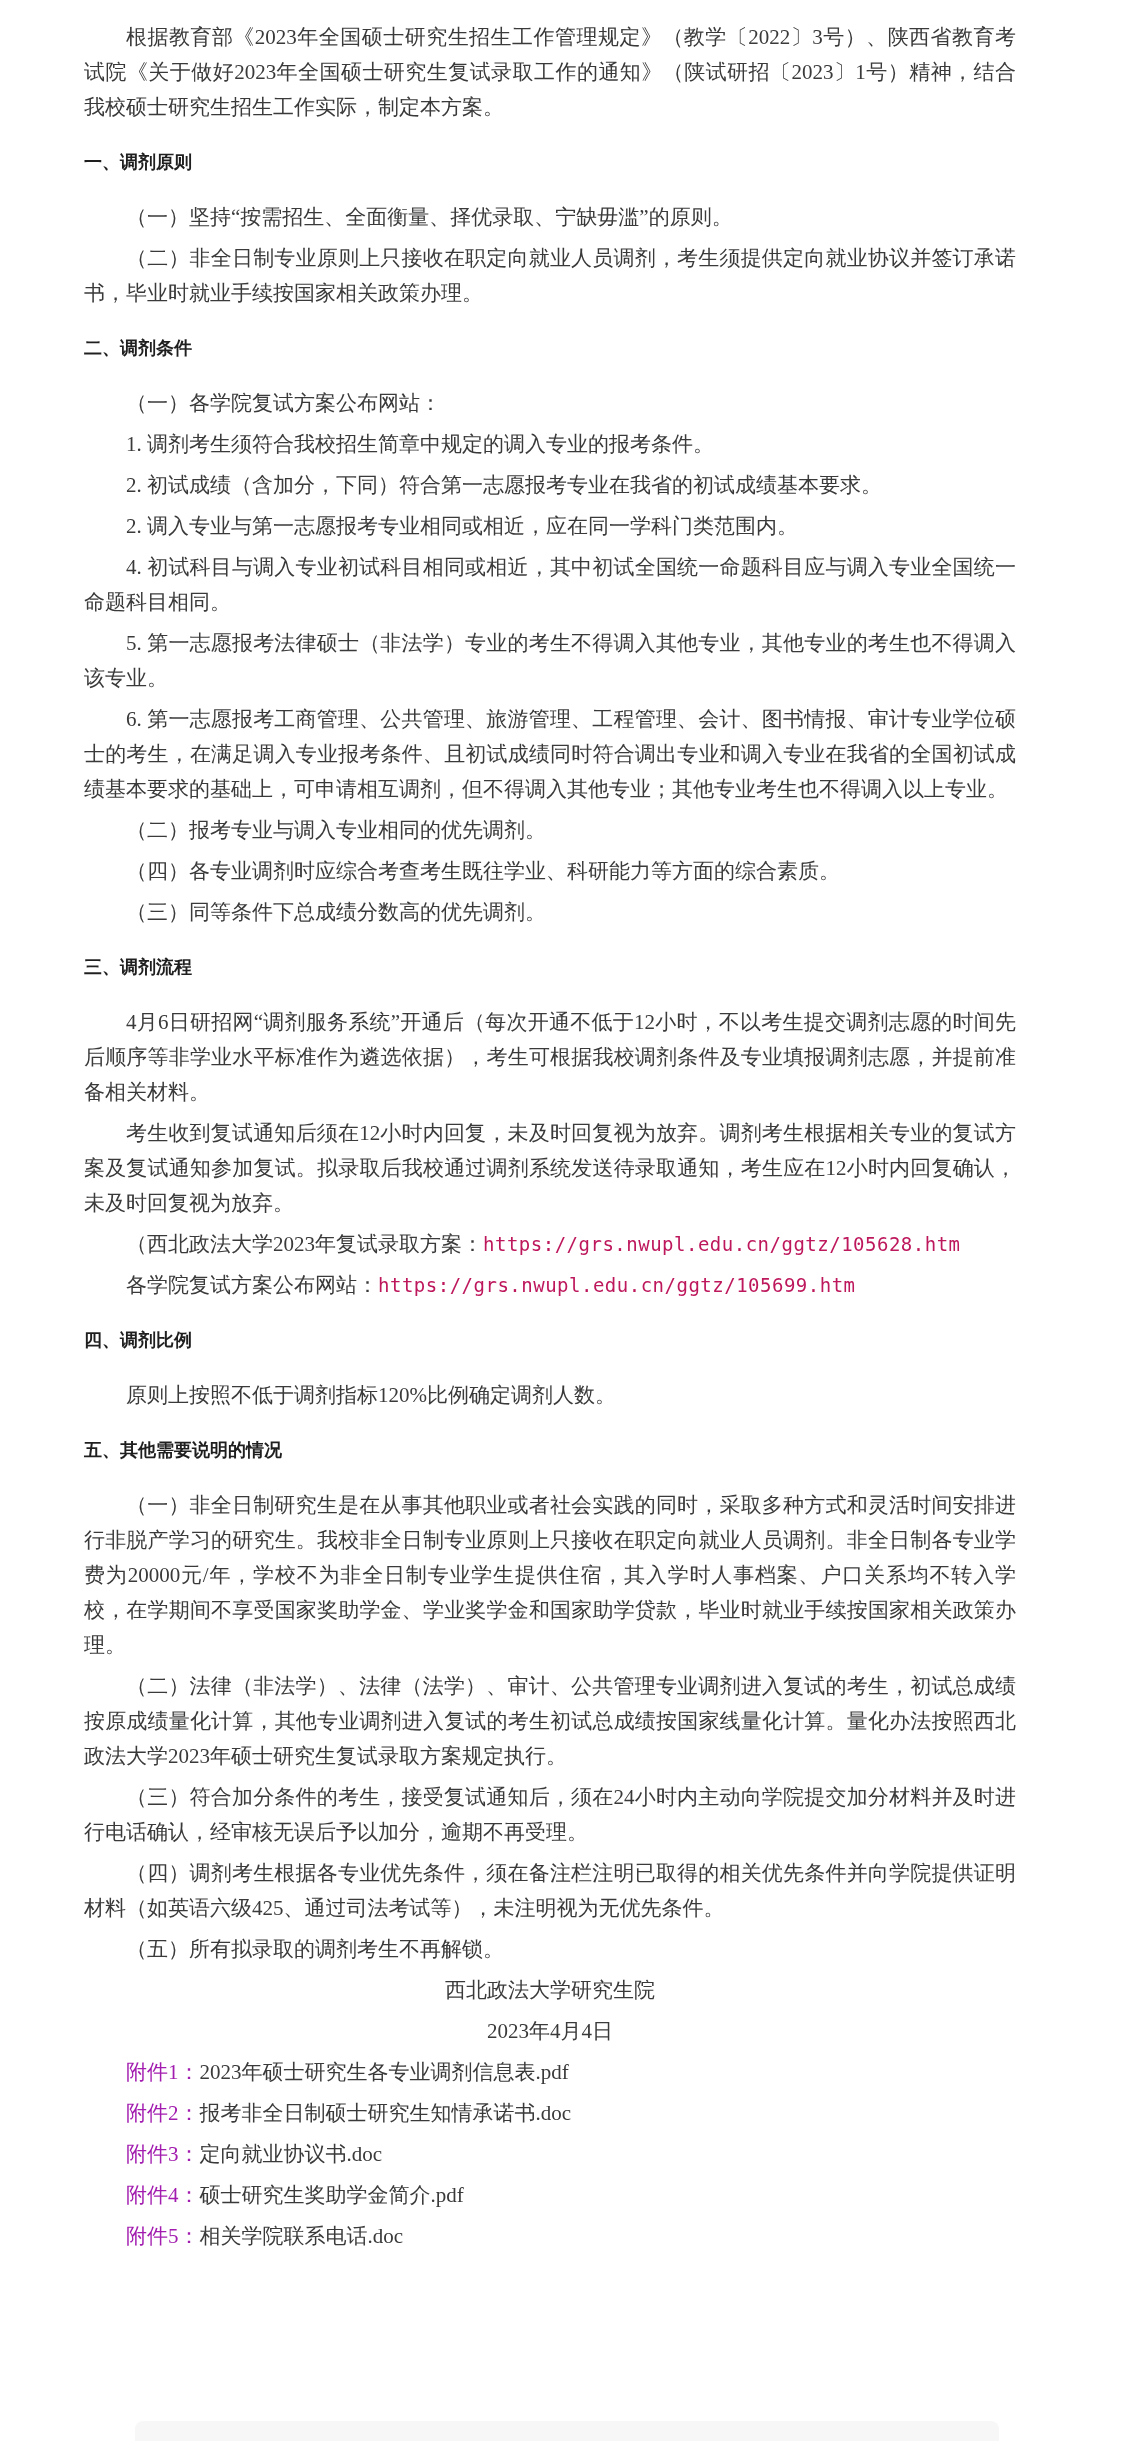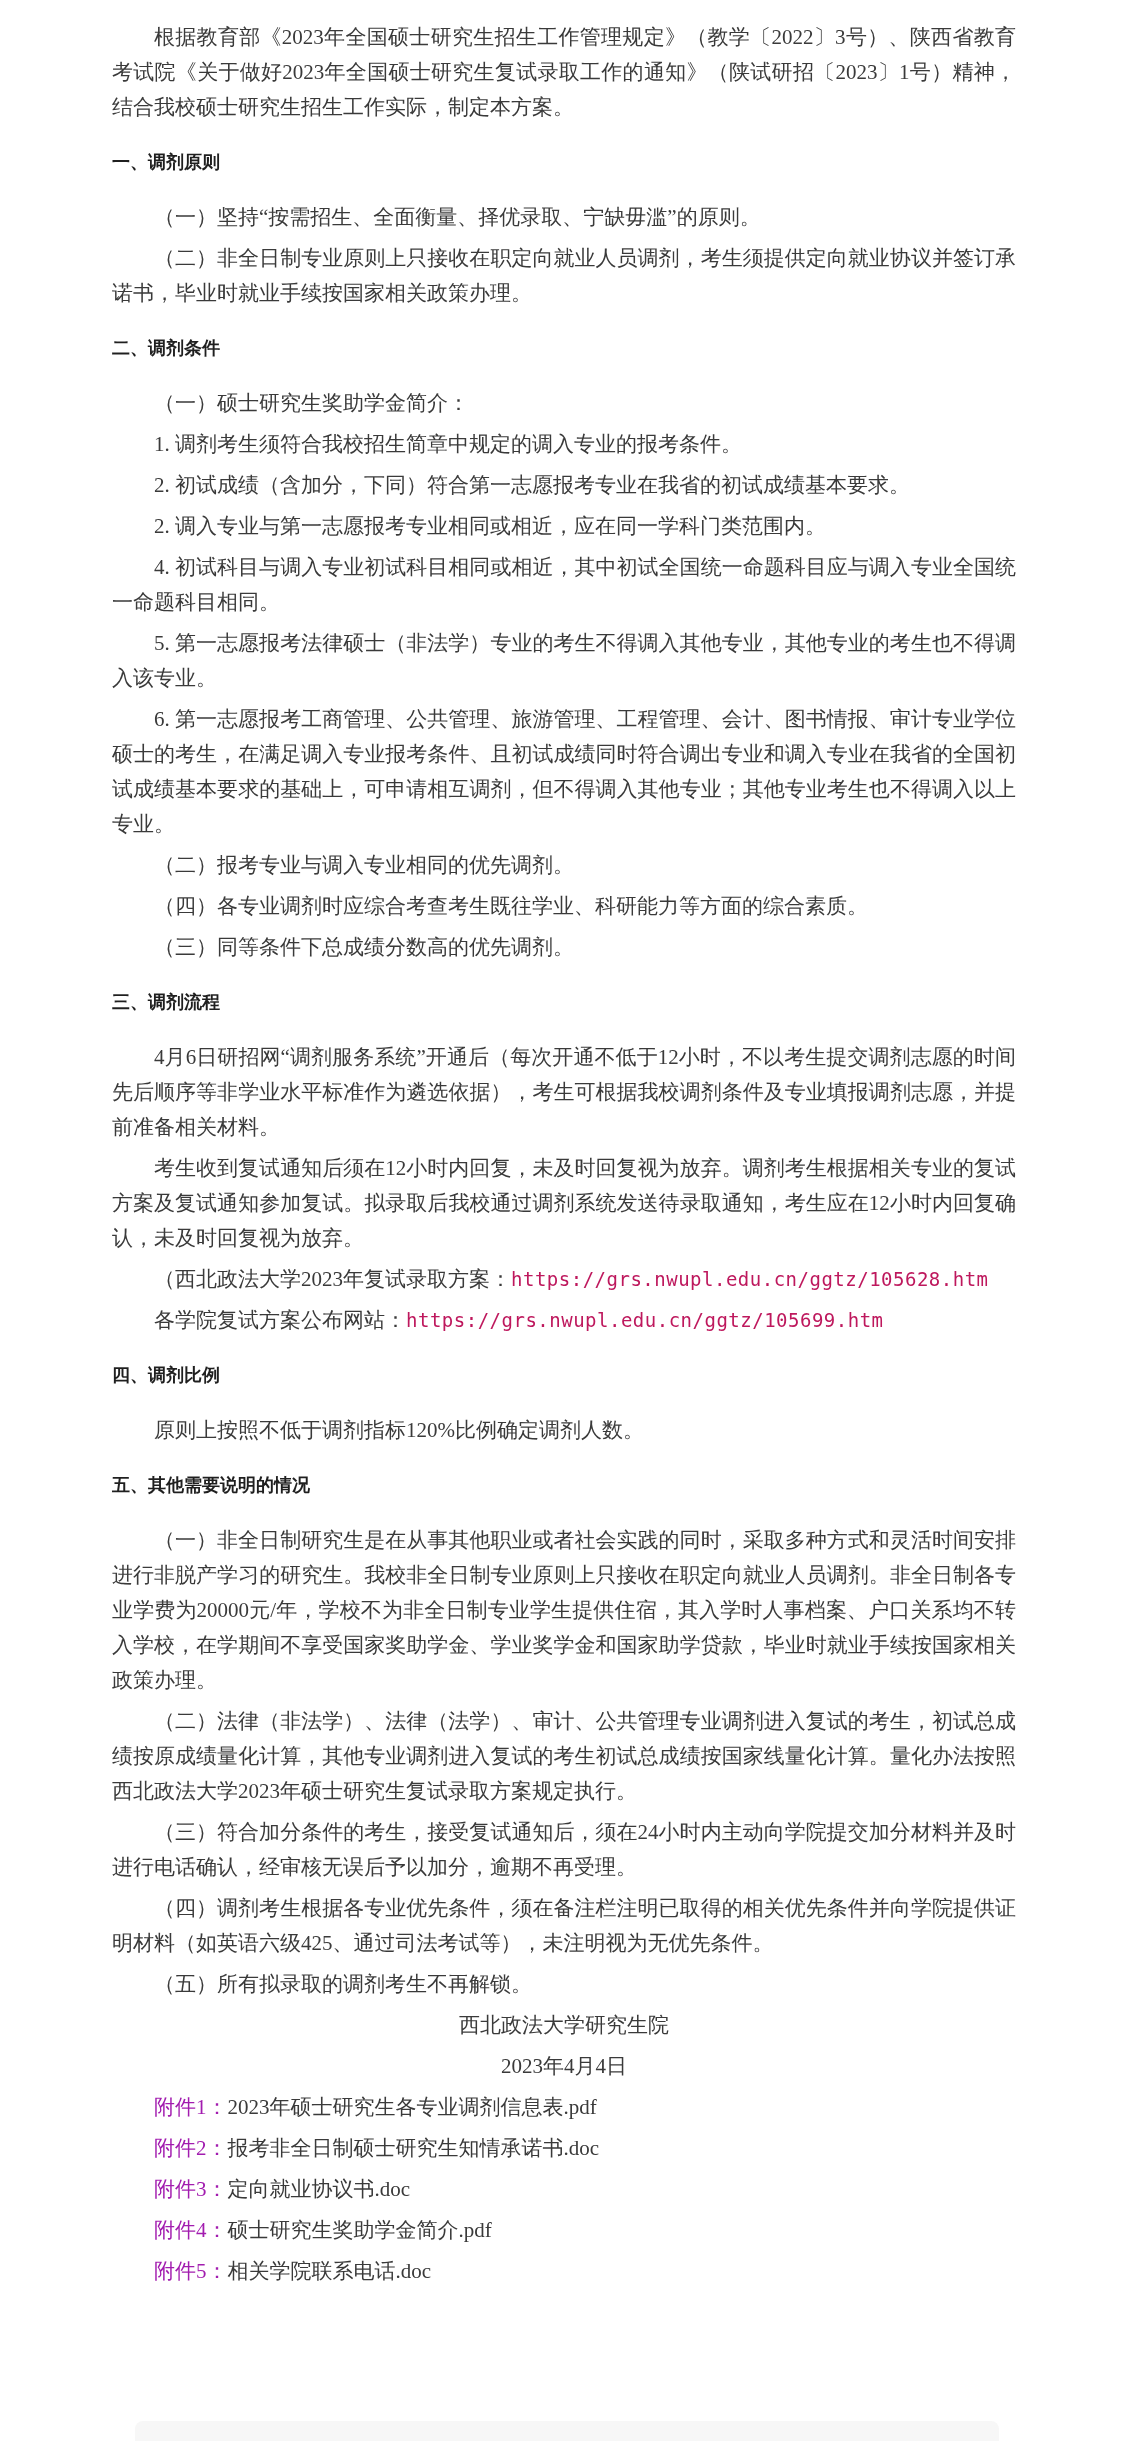--- a/index.html
+++ b/index.html
@@ -4,21 +4,21 @@
 <style>
   html,body{margin:0;padding:0;}
   body{
     width:1134px;height:2441px;
     background:#ffffff;
     overflow:hidden;
     position:relative;
     font-family:"Liberation Serif","DejaVu Serif",serif;
   }
   .doc{
-    padding:20px 118px 0 112px;
+    padding:20px 118px 0 84px;
     font-size:21px;
     color:#3a3a3a;
     text-align:justify;
   }
   .para{margin:0 0 6px 0;line-height:35px;text-indent:2em;}
   .h{
     margin:20px 0 20px 0;
     font-size:18px;
     line-height:35px;
     font-weight:bold;
@@ -50,21 +50,21 @@
 </head>
 <body>
 
 <div class="doc">
   <div>
       <p class="para">根据教育部《2023年全国硕士研究生招生工作管理规定》（教学〔2022〕3号）、陕西省教育考试院《关于做好2023年全国硕士研究生复试录取工作的通知》（陕试研招〔2023〕1号）精神，结合我校硕士研究生招生工作实际，制定本方案。</p>
       <h2 class="h">一、调剂原则</h2>
       <p class="para">（一）坚持“按需招生、全面衡量、择优录取、宁缺毋滥”的原则。</p>
       <p class="para">（二）非全日制专业原则上只接收在职定向就业人员调剂，考生须提供定向就业协议并签订承诺书，毕业时就业手续按国家相关政策办理。</p>
       <h2 class="h">二、调剂条件</h2>
-      <p class="para">（一）硕士研究生奖助学金简介：</p>
+      <p class="para">（一）各学院复试方案公布网站：</p>
       <p class="para">1. 调剂考生须符合我校招生简章中规定的调入专业的报考条件。</p>
       <p class="para">2. 初试成绩（含加分，下同）符合第一志愿报考专业在我省的初试成绩基本要求。</p>
       <p class="para">2. 调入专业与第一志愿报考专业相同或相近，应在同一学科门类范围内。</p>
       <p class="para">4. 初试科目与调入专业初试科目相同或相近，其中初试全国统一命题科目应与调入专业全国统一命题科目相同。</p>
       <p class="para">5. 第一志愿报考法律硕士（非法学）专业的考生不得调入其他专业，其他专业的考生也不得调入该专业。</p>
       <p class="para">6. 第一志愿报考工商管理、公共管理、旅游管理、工程管理、会计、图书情报、审计专业学位硕士的考生，在满足调入专业报考条件、且初试成绩同时符合调出专业和调入专业在我省的全国初试成绩基本要求的基础上，可申请相互调剂，但不得调入其他专业；其他专业考生也不得调入以上专业。</p>
       <p class="para">（二）报考专业与调入专业相同的优先调剂。</p>
       <p class="para">（四）各专业调剂时应综合考查考生既往学业、科研能力等方面的综合素质。</p>
       <p class="para">（三）同等条件下总成绩分数高的优先调剂。</p>
       <h2 class="h">三、调剂流程</h2>

